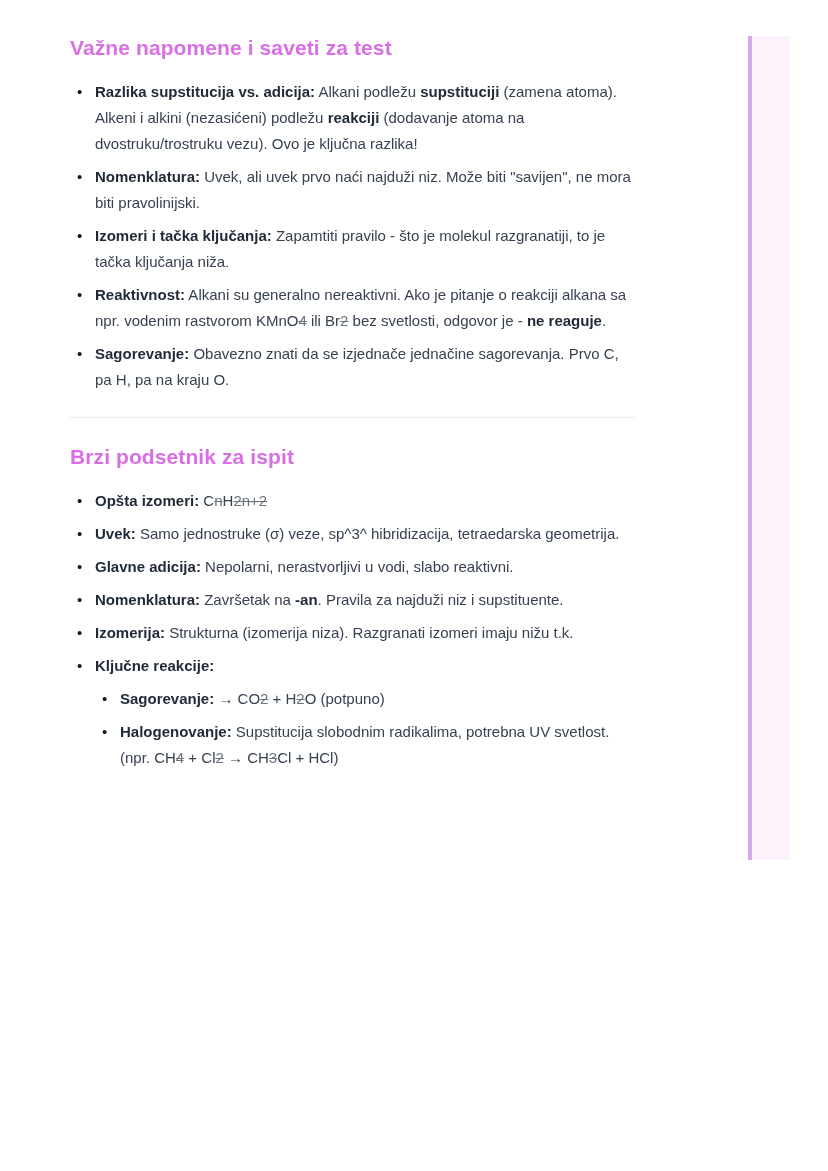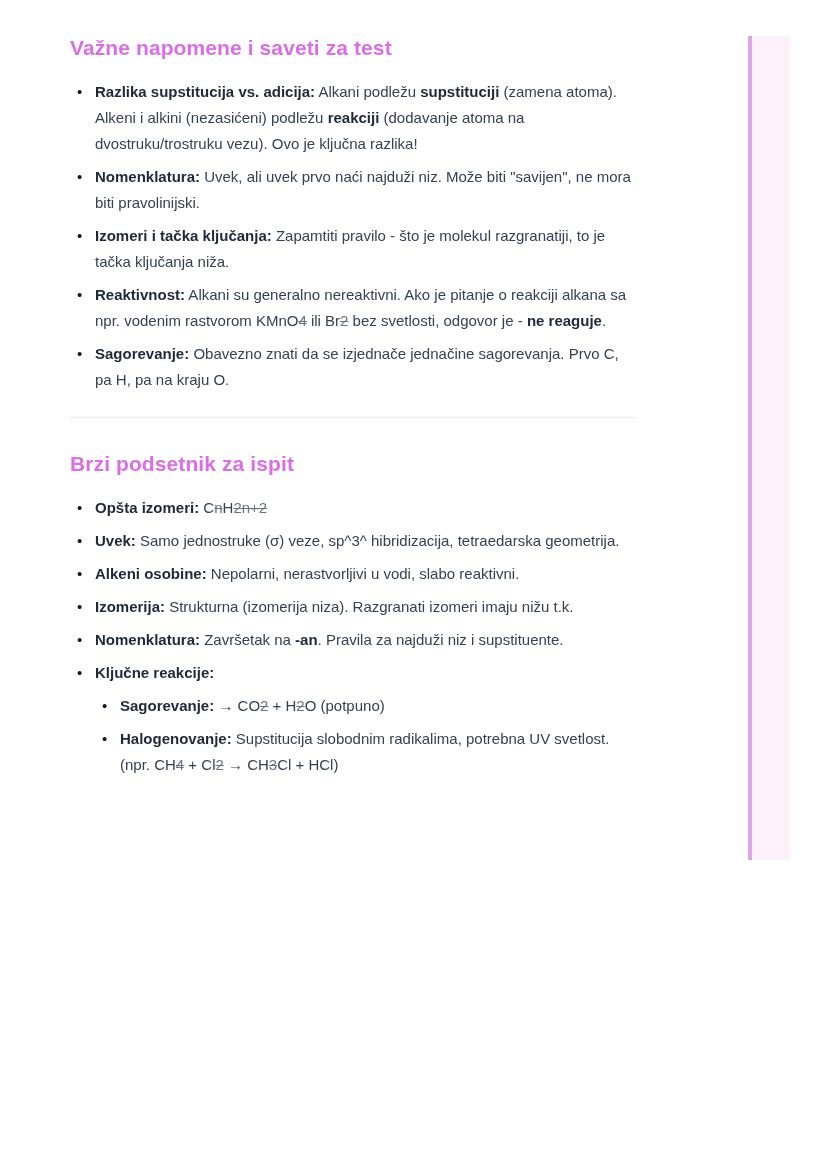--- a/index.html
+++ b/index.html
@@ -61,21 +61,21 @@
     list-style:none;
     margin-top:7px;
   }
   .b{font-weight:700;color:var(--bold-text);text-align:center;}
   .strike{text-decoration:line-through;color:var(--strike-text);}
   hr.divider{
     border:none;
     border-top:1px solid var(--divider);
     margin:24px 0 0 0;
   }
-  .section-2{margin-top:32px;}
+  .section-2{margin-top:25px;}
   .footer{
     position:absolute;
     top:1102px;right:52px;
     font-size:11.5px;
     color:var(--footer-text);
     letter-spacing:0.2px;
   }
 </style>
 </head>
 <body>
@@ -97,23 +97,23 @@
         </ul>
     </section>
 
     <hr class="divider">
 
     <section class="section-2">
       <h2 class="section-title">Brzi podsetnik za ispit</h2>
       <ul class="bullet-list">
           <li><span class="b">Opšta izomeri:</span><span> C</span><span class="strike">n</span><span>H</span><span class="strike">2n+2</span></li>
           <li><span class="b">Uvek:</span><span> Samo jednostruke (σ) veze, sp^3^ hibridizacija, tetraedarska geometrija.</span></li>
-          <li><span class="b">Alkeni osobine:</span><span> Nepolarni, nerastvorljivi u vodi, slabo reaktivni.</span></li>
+          <li><span class="b">Glavne adicija:</span><span> Nepolarni, nerastvorljivi u vodi, slabo reaktivni.</span></li>
+          <li><span class="b">Nomenklatura:</span><span> Završetak na </span><span class="b">-an</span><span>. Pravila za najduži niz i supstituente.</span></li>
           <li><span class="b">Izomerija:</span><span> Strukturna (izomerija niza). Razgranati izomeri imaju nižu t.k.</span></li>
-          <li><span class="b">Nomenklatura:</span><span> Završetak na </span><span class="b">-an</span><span>. Pravila za najduži niz i supstituente.</span></li>
           <li><span class="b">Ključne reakcije:</span><ul class="bullet-list sub-list">
               <li><span class="b">Sagorevanje:</span><span> → CO</span><span class="strike">2</span><span> + H</span><span class="strike">2</span><span>O (potpuno)</span></li>
               <li><span class="b">Halogenovanje:</span><span> Supstitucija slobodnim radikalima, potrebna UV svetlost. (npr. CH</span><span class="strike">4</span><span> + Cl</span><span class="strike">2</span><span> → CH</span><span class="strike">3</span><span>Cl + HCl)</span></li>
             </ul></li>
         </ul>
     </section>
 
   </div>
 
   <div class="footer">(c) Knowunity 2025</div>

